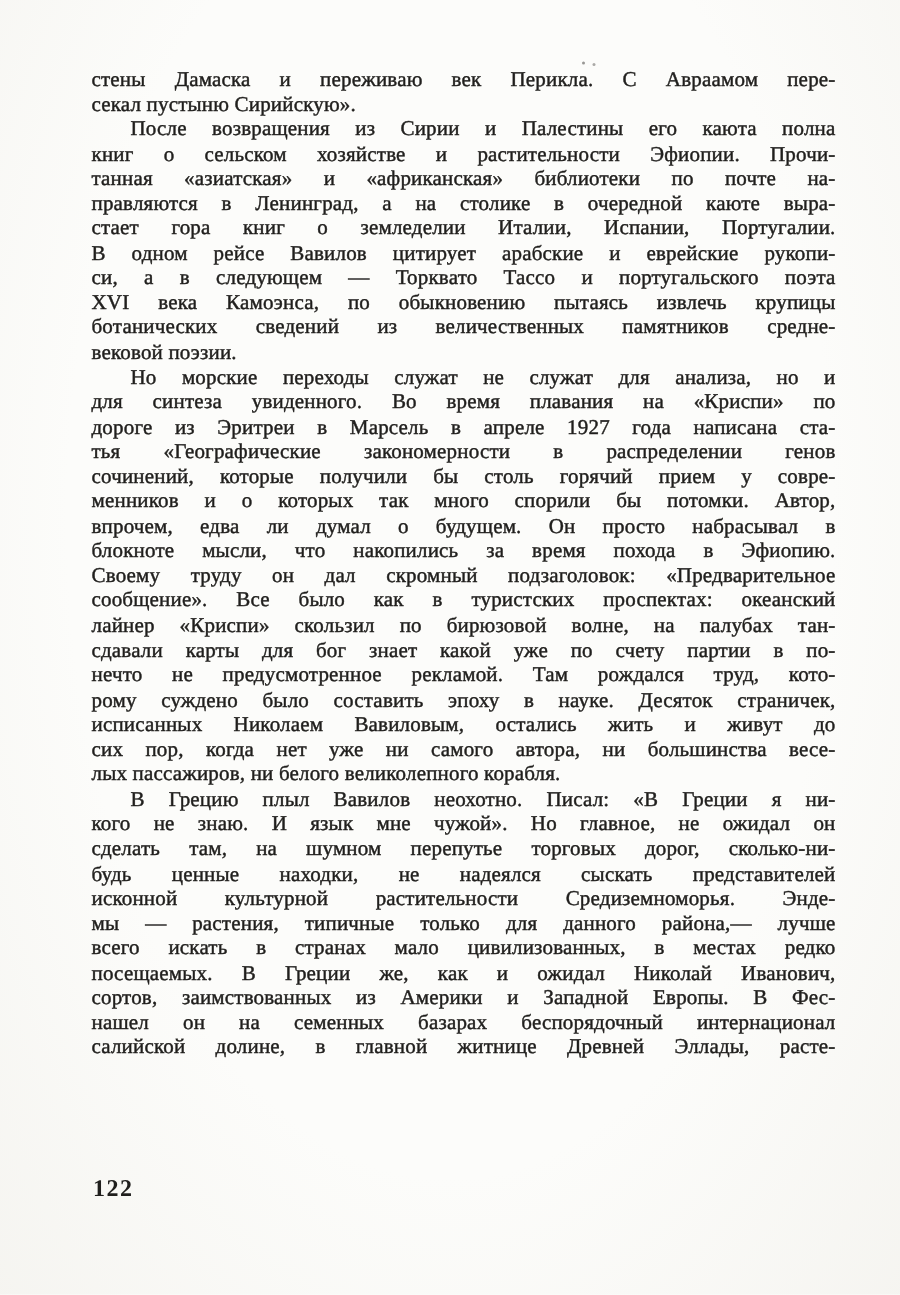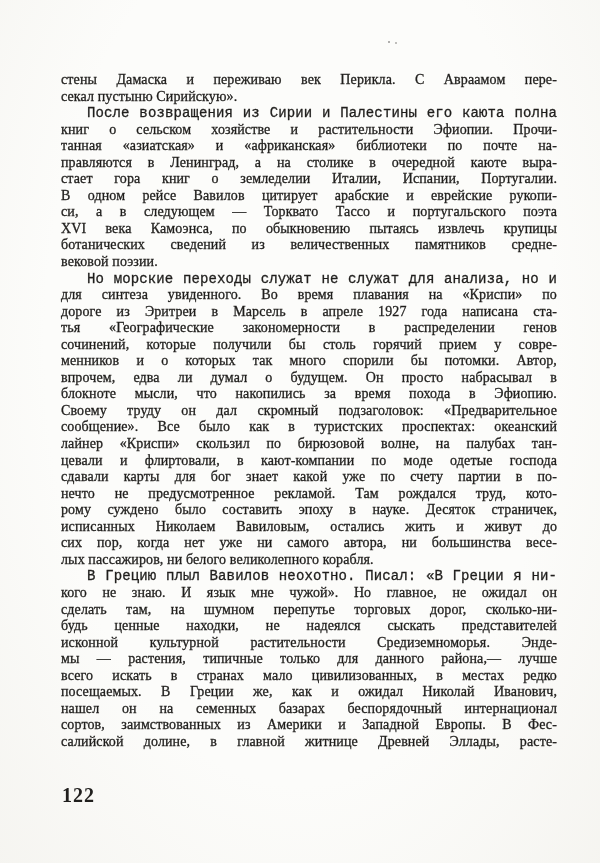--- a/index.html
+++ b/index.html
@@ -14,39 +14,39 @@
     font-family:"Liberation Serif","DejaVu Serif",serif;
   }
   .page{
     position:absolute;inset:0;
     background:
       radial-gradient(ellipse at 50% 40%, rgba(255,255,255,0) 60%, rgba(225,222,212,0.25) 100%),
       var(--paper);
   }
   .text-block{
     position:absolute;
-    left:61px;top:72px;width:496px;
+    left:61px;top:46px;width:496px;
     color:var(--ink);
   }
   .line{
     font-size:14px;
     line-height:16.55px;
     letter-spacing:0.12px;
     -webkit-text-stroke:0.3px var(--ink);
     text-align:justify;
     text-align-last:justify;
     text-justify:inter-word;
     white-space:normal;
   }
-  .line.indented{ text-indent:26px;font-family:Liberation Mono, monospace; }
+  .line.indented{ text-indent:26px; }
   .line.paragraph-end{ text-align:left; text-align-last:left; }
   .page-number{
     position:absolute;
     left:62px;top:784px;
-    font-size:20px;
+    font-size:16px;
     font-weight:700;
     letter-spacing:1px;
     color:var(--ink);
   }
   .scan-dots{
     position:absolute;
     left:388px;top:41px;
     width:2px;height:2px;border-radius:50%;
     background:rgba(70,68,64,.55);
     box-shadow:7px 1px 0 rgba(70,68,64,.45);
@@ -79,36 +79,35 @@
         <div class="line">для синтеза увиденного. Во время плавания на «Криспи» по</div>
         <div class="line">дороге из Эритреи в Марсель в апреле 1927 года написана ста-</div>
         <div class="line">тья «Географические закономерности в распределении генов</div>
         <div class="line">сочинений, которые получили бы столь горячий прием у совре-</div>
         <div class="line">менников и о которых так много спорили бы потомки. Автор,</div>
         <div class="line">впрочем, едва ли думал о будущем. Он просто набрасывал в</div>
         <div class="line">блокноте мысли, что накопились за время похода в Эфиопию.</div>
         <div class="line">Своему труду он дал скромный подзаголовок: «Предварительное</div>
         <div class="line">сообщение». Все было как в туристских проспектах: океанский</div>
         <div class="line">лайнер «Криспи» скользил по бирюзовой волне, на палубах тан-</div>
-        <div class="line">цевали и флиртовали, в кают-компании по моде одетые господа</div>
         <div class="line">сдавали карты для бог знает какой уже по счету партии в по-</div>
         <div class="line">нечто не предусмотренное рекламой. Там рождался труд, кото-</div>
         <div class="line">рому суждено было составить эпоху в науке. Десяток страничек,</div>
         <div class="line">исписанных Николаем Вавиловым, остались жить и живут до</div>
         <div class="line">сих пор, когда нет уже ни самого автора, ни большинства весе-</div>
         <div class="line paragraph-end">лых пассажиров, ни белого великолепного корабля.</div>
       </div>
       <div class="paragraph">
         <div class="line indented">В Грецию плыл Вавилов неохотно. Писал: «В Греции я ни-</div>
         <div class="line">кого не знаю. И язык мне чужой». Но главное, не ожидал он</div>
         <div class="line">сделать там, на шумном перепутье торговых дорог, сколько-ни-</div>
         <div class="line">будь ценные находки, не надеялся сыскать представителей</div>
         <div class="line">исконной культурной растительности Средиземноморья. Энде-</div>
         <div class="line">мы — растения, типичные только для данного района,— лучше</div>
         <div class="line">всего искать в странах мало цивилизованных, в местах редко</div>
         <div class="line">посещаемых. В Греции же, как и ожидал Николай Иванович,</div>
+        <div class="line">сортов, заимствованных из Америки и Западной Европы. В Фес-</div>
         <div class="line">нашел он на семенных базарах беспорядочный интернационал</div>
-        <div class="line">сортов, заимствованных из Америки и Западной Европы. В Фес-</div>
         <div class="line">салийской долине, в главной житнице Древней Эллады, расте-</div>
       </div>
     </div>
   <div class="page-number">122</div>
 </div>
 
 </body></html>

